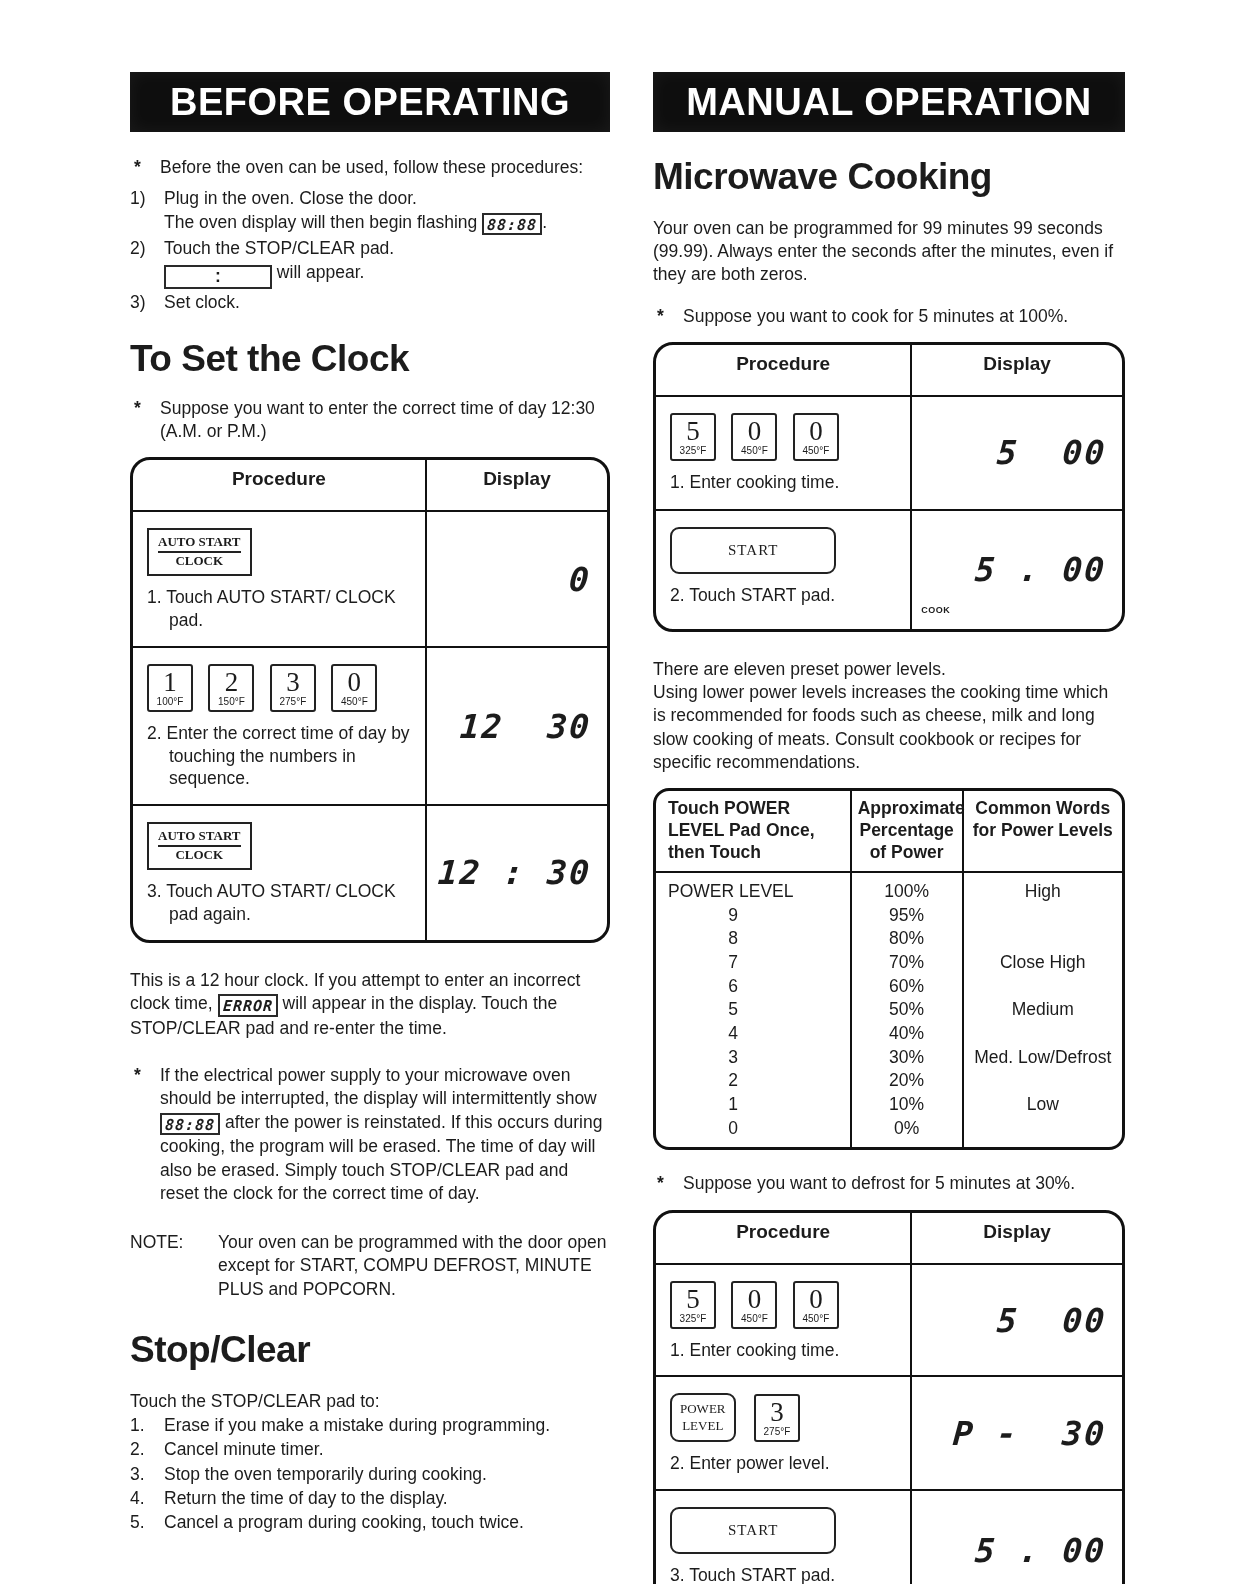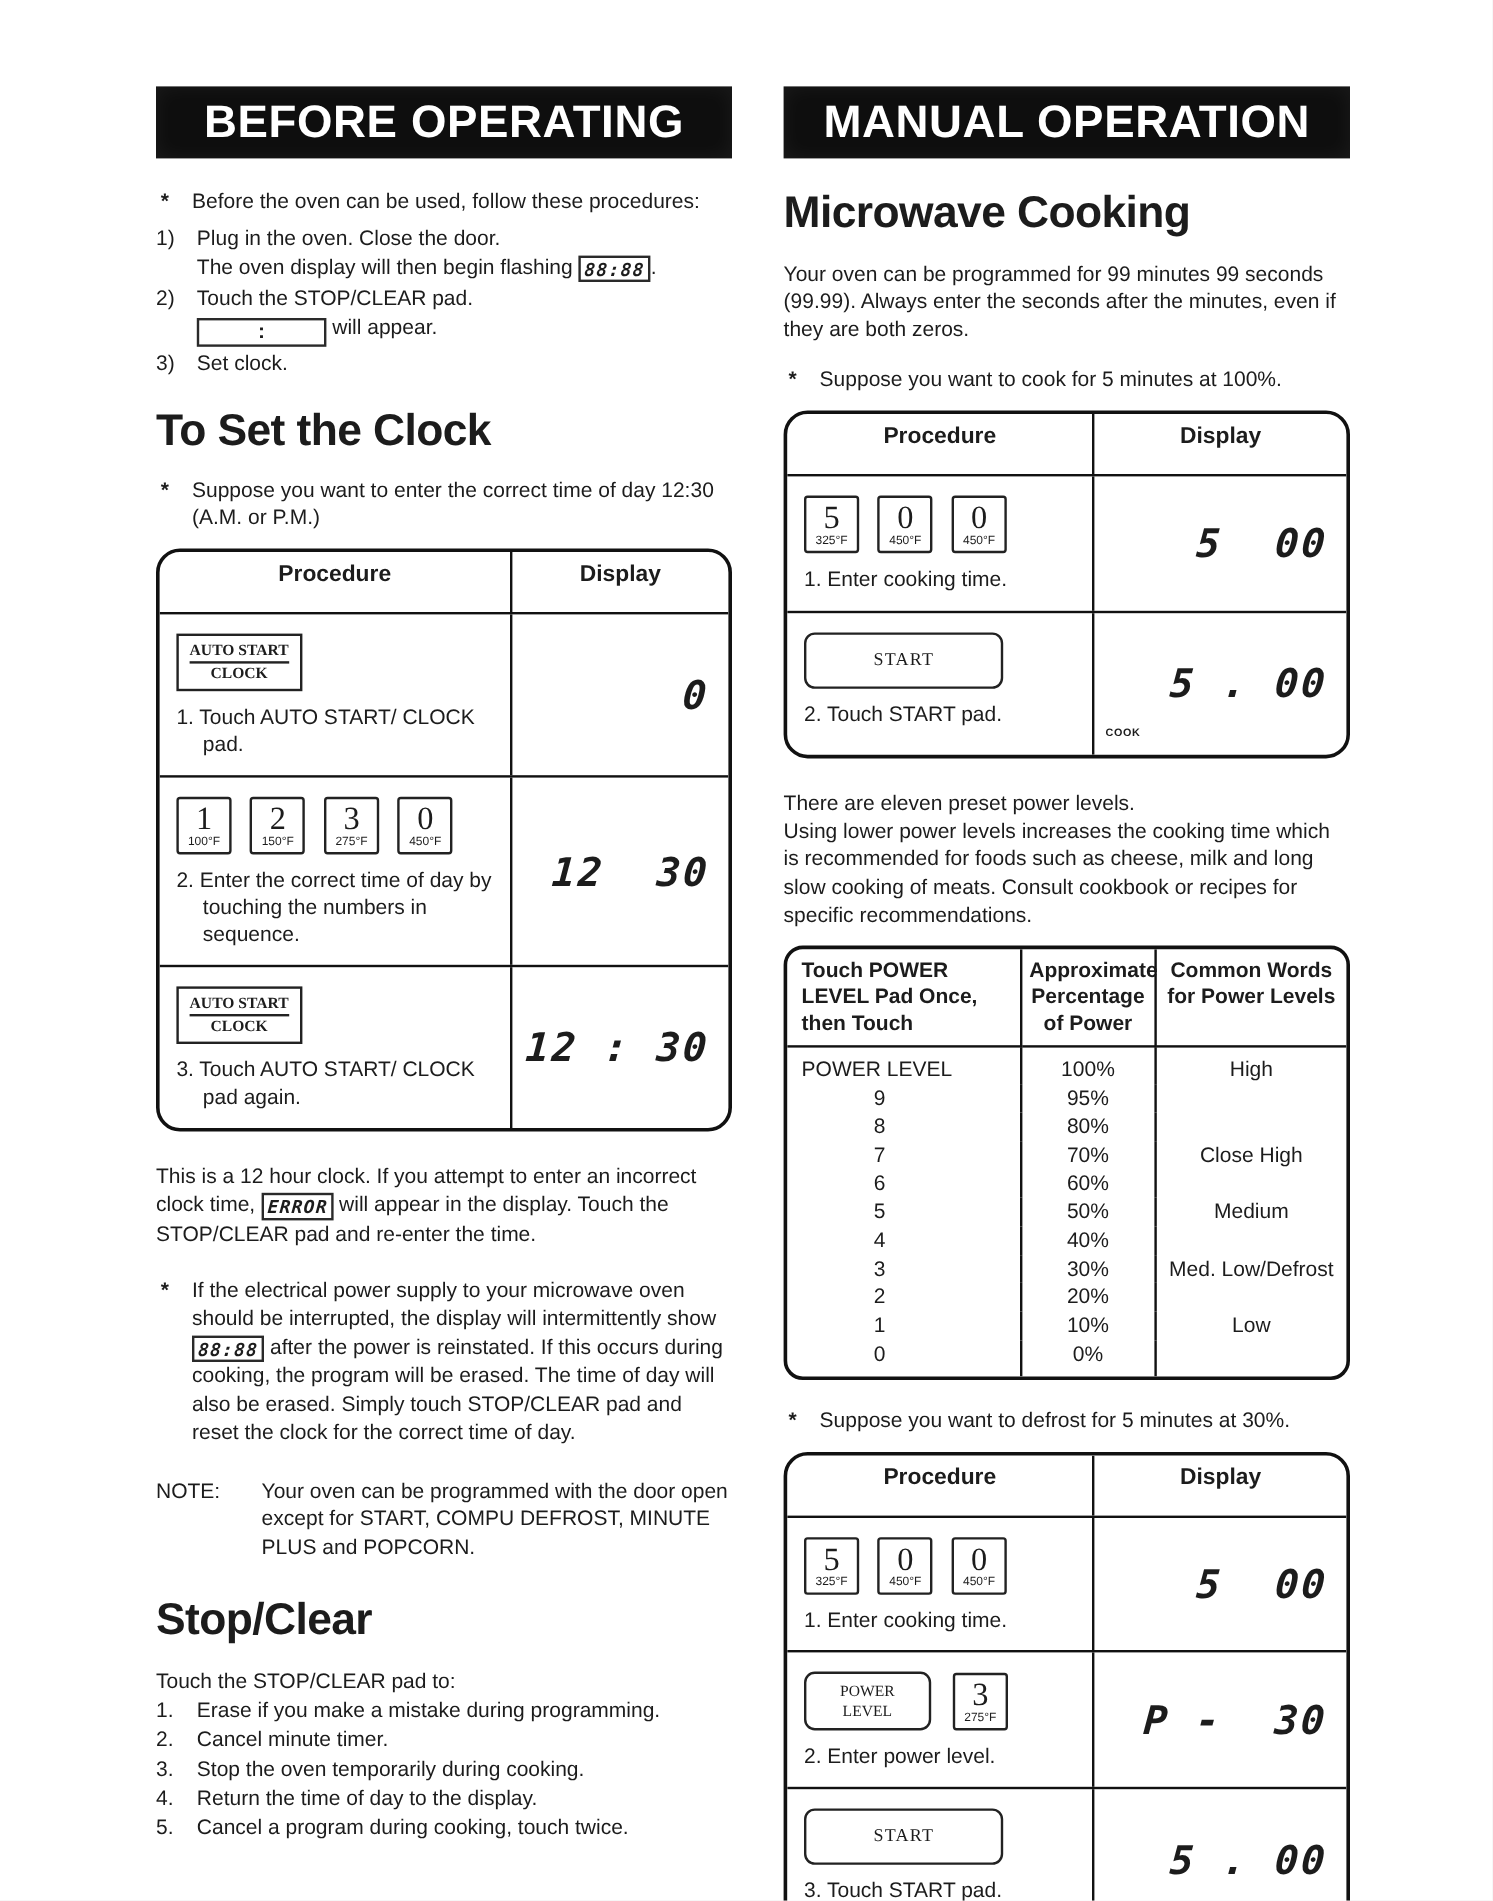--- a/index.html
+++ b/index.html
@@ -50,21 +50,21 @@
   .key{display:inline-block;border:2px solid #222;border-radius:3px;text-align:center;
        padding:3px 6px 2px;margin-right:11px;vertical-align:middle;background:#fff;min-width:46px;box-sizing:border-box;}
   .key .digit{font-family:"Liberation Serif",serif;font-size:27px;line-height:1.0;display:block;}
   .key .temp{font-size:10px;display:block;line-height:1.2;}
   .key-auto{display:inline-block;border:2px solid #222;padding:5px 9px;text-align:center;background:#fff;}
   .key-auto .top{display:block;font-family:"Liberation Serif",serif;font-weight:700;font-size:13px;
                  border-bottom:2px solid #222;padding-bottom:1px;line-height:1.15;}
   .key-auto .bottom{display:block;font-family:"Liberation Serif",serif;font-weight:700;font-size:13px;line-height:1.25;}
   .key-start{display:inline-block;border:2px solid #222;border-radius:9px;padding:13px 56px;
              font-family:"Liberation Serif",serif;font-size:15px;letter-spacing:1px;background:#fff;}
-  .key-power{display:inline-block;border:2px solid #222;border-radius:9px;padding:6px 28px;
+  .key-power{display:inline-block;border:2px solid #222;border-radius:9px;padding:6px 8px;
              font-family:"Liberation Serif",serif;font-size:13px;line-height:1.25;text-align:center;
              vertical-align:middle;margin-right:14px;background:#fff;}
 
   .note-row{display:flex;margin-top:26px;}
   .note-row .nlabel{width:88px;flex:none;}
   .sc-item{display:flex;margin-top:1px;}
   .sc-item .num{width:34px;flex:none;}
 
   
   .pwtable{border:3px solid #111;border-radius:16px;overflow:hidden;margin-top:14px;background:#fff;}

